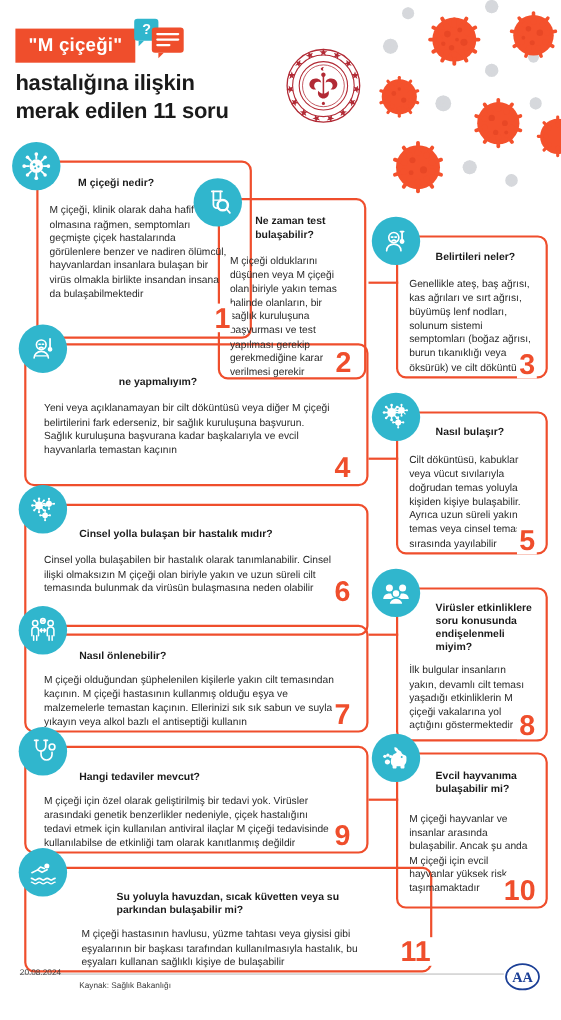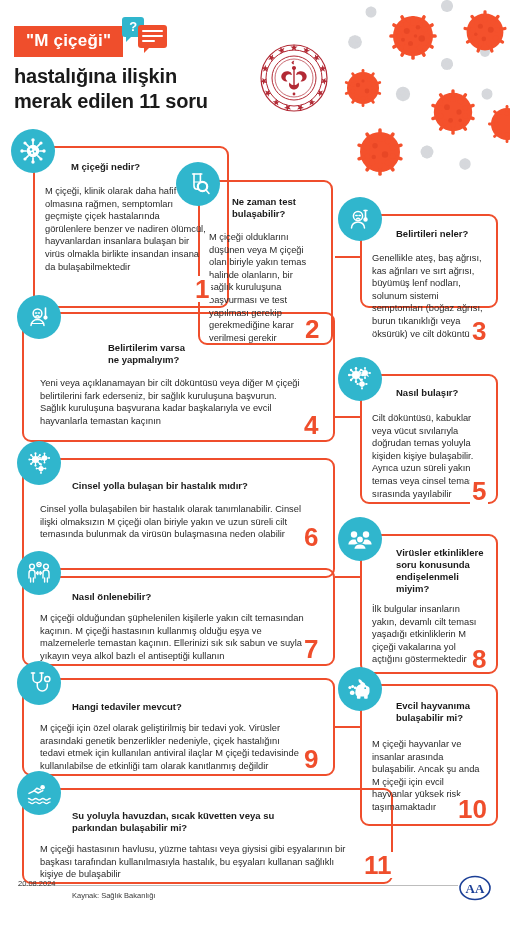--- a/index.html
+++ b/index.html
@@ -428,21 +428,21 @@
       </svg>
     </div>
     <div class="q-title" style="margin:16px 8px 0 34px;">
       <div>Ne zaman test</div>
       <div>bulaşabilir?</div>
     </div>
     <div class="q-body" style="margin:11px 14px 0 11px;">M çiçeği olduklarını düşünen veya M çiçeği olan biriyle yakın temas halinde olanların, bir sağlık kuruluşuna başvurması ve test yapılması gerekip gerekmediğine karar verilmesi gerekir</div>
     <div class="num" style="left:105px; top:136px;">2</div>
   </div>
 
-  <div class="card" style="left:360px; top:214px; width:138px; height:94px;">
+  <div class="card" style="left:360px; top:214px; width:138px; height:130px;">
     <div class="frame"></div>
     <div class="icon" style="left:-22px; top:-17px;">
       <svg viewBox="0 0 26 26" fill="none" stroke="#fff" stroke-width="1.5" stroke-linecap="round" stroke-linejoin="round">
         <circle cx="11" cy="10" r="4.6"></circle>
         <path d="M4.5 22c0-3.6 2.9-6.1 6.5-6.1s6.5 2.5 6.5 6.1"></path>
         <path d="M8.8 9.5h1.4M12 9.5h1.4"></path>
         <path d="M9.4 13c1.1-.8 2.4-.8 3.4 0"></path>
         <path d="M18.5 4.5v7.5" stroke-width="1.6"></path>
           <circle cx="18.5" cy="13.6" r="1.5" fill="#fff"></circle>
         <path d="M17 4.5h3"></path>
@@ -462,21 +462,20 @@
         <circle cx="11.5" cy="9.5" r="4.4"></circle>
         <path d="M5 21.5c0-3.5 2.9-6 6.5-6s6.5 2.5 6.5 6"></path>
         <path d="M9.4 9h1.2M12.4 9h1.2"></path>
           <path d="M9.8 12.4c1-.7 2.3-.7 3.3 0"></path>
         <path d="M19.5 4v8" stroke-width="1.6"></path>
           <circle cx="19.5" cy="13.6" r="1.4" fill="#fff"></circle>
         <path d="M5.5 19.5h12" stroke-width="1.2"></path>
       </svg>
     </div>
     <div class="q-title" style="margin:30px 10px 0 86px;">
-      <div>Belirtilerim varsa</div>
       <div>ne yapmalıyım?</div>
     </div>
     <div class="q-body" style="margin:11px 30px 0 18px;">Yeni veya açıklanamayan bir cilt döküntüsü veya diğer M çiçeği belirtilerini fark ederseniz, bir sağlık kuruluşuna başvurun. Sağlık kuruluşuna başvurana kadar başkalarıyla ve evcil hayvanlarla temastan kaçının</div>
     <div class="num" style="left:280px; top:100px;">4</div>
   </div>
 
   <div class="card" style="left:360px; top:374px; width:138px; height:130px;">
     <div class="frame"></div>
     <div class="icon" style="left:-22px; top:-17px;">
       <svg viewBox="0 0 26 26" fill="#fff">
@@ -669,21 +668,21 @@
     <div class="q-title" style="margin:16px 6px 0 36px;">
       <div>Evcil hayvanıma</div>
       <div>bulaşabilir mi?</div>
     </div>
     <div class="q-body" style="margin:14px 14px 0 12px;">M çiçeği hayvanlar ve insanlar arasında bulaşabilir. Ancak şu anda M çiçeği için evcil hayvanlar yüksek risk taşımamaktadır</div>
     <div class="num" style="left:96px; top:112px;">10</div>
   </div>
 
   <div class="connector" style="left:335px; top:726px; width:27px; height:2px;"></div>
 
-  <div class="card" style="left:22px; top:788px; width:371px; height:96px;">
+  <div class="card" style="left:22px; top:788px; width:371px; height:96px;padding-left:34px;">
     <div class="frame"></div>
     <div class="icon" style="left:-5px; top:-17px;">
       <svg viewBox="0 0 26 26" fill="none" stroke="#fff" stroke-width="1.5" stroke-linecap="round" stroke-linejoin="round">
         <circle cx="16.6" cy="7.2" r="2.3" fill="#fff" stroke="none"></circle>
         <path d="M3 13.4l5.2-2.6 4 2.2 4.6-2.4"></path>
         <path d="M8.2 10.8l2.6-2.6 3.5 1.4"></path>
         <path d="M2.5 18.5c1.8 0 1.8 1.6 3.6 1.6s1.8-1.6 3.6-1.6 1.8 1.6 3.6 1.6 1.8-1.6 3.6-1.6 1.8 1.6 3.6 1.6 1.8-1.6 3.6-1.6"></path>
         <path d="M2.5 22c1.8 0 1.8 1.6 3.6 1.6S7.9 22 9.7 22s1.8 1.6 3.6 1.6S15.1 22 16.9 22s1.8 1.6 3.6 1.6S22.3 22 24.1 22" stroke-width="1.2"></path>
       </svg>
     </div>

